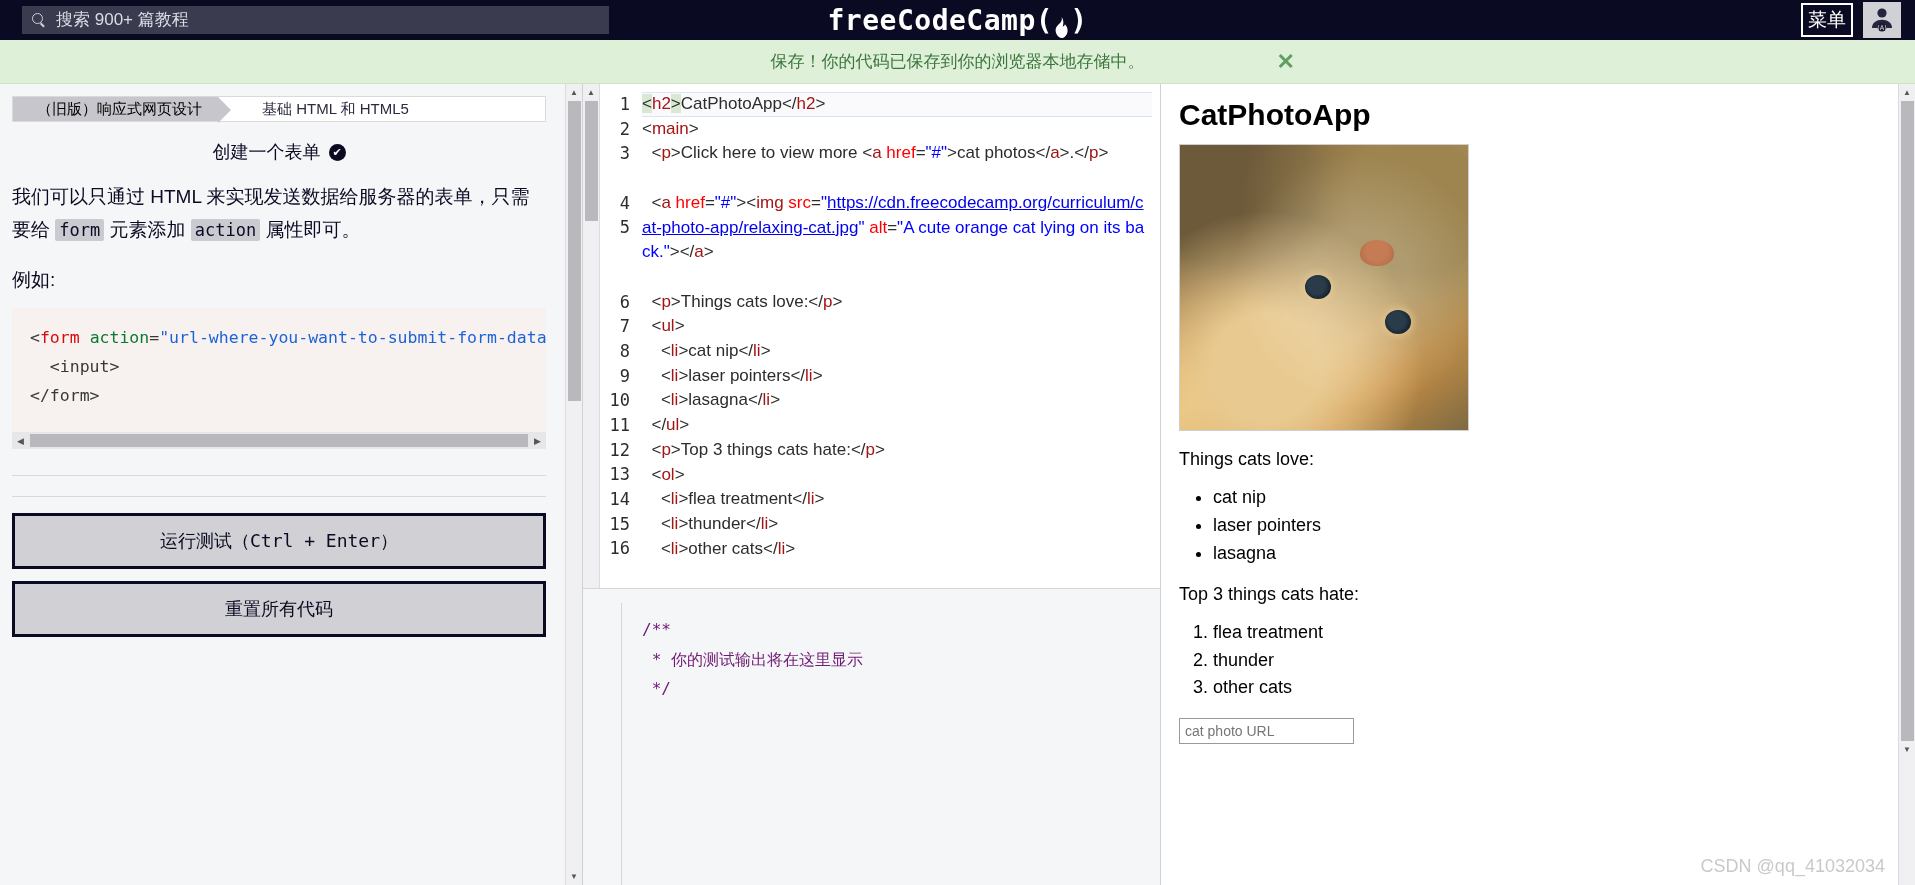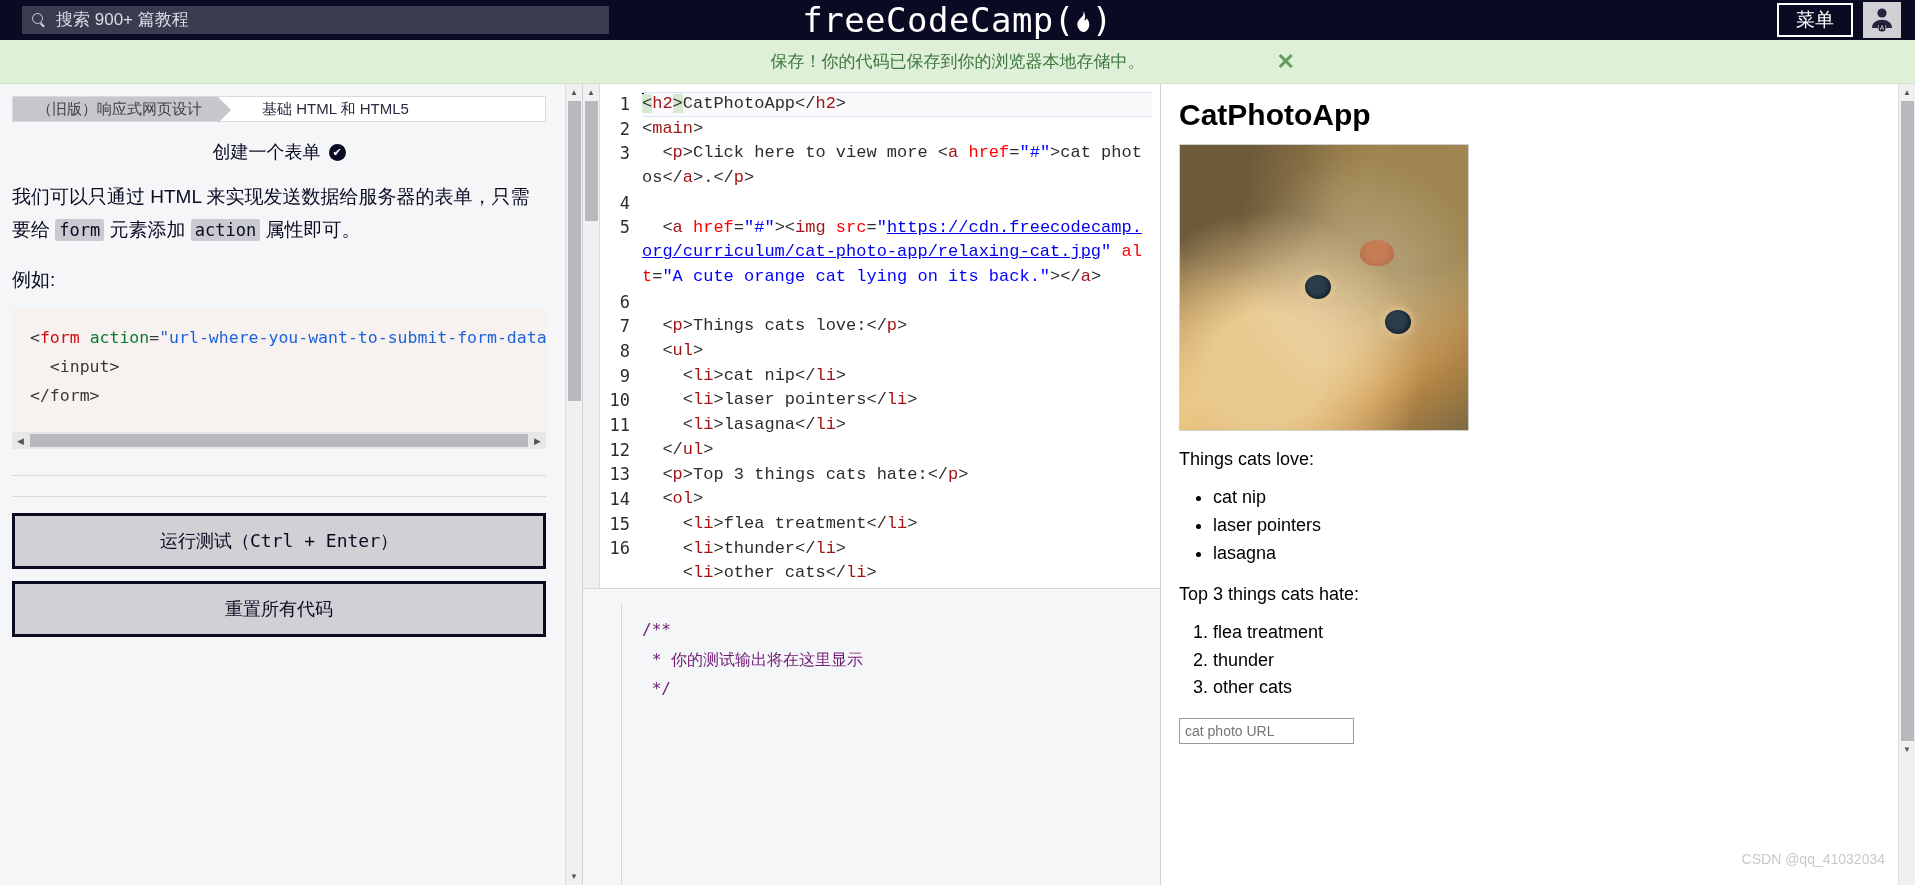--- a/index.html
+++ b/index.html
@@ -50,43 +50,43 @@
     font-family: "Liberation Sans", sans-serif;
     width: 100%; padding: 0;
   }
   #search-input::placeholder { color: #dcdce6; opacity: 1; }
 
   #brand {
     position: absolute;
     left: 50%; transform: translateX(-50%);
     color: #fff;
     font-family: "DejaVu Sans Mono", monospace;
-    font-size: 34px;
+    font-size: 28px;
     letter-spacing: 0.5px;
     white-space: nowrap;
-    display: flex; align-items: center;
+    display: flex; align-items: flex-end; font-weight: bold;
   }
   #brand .flame {
     display: inline-block;
     font-size: 20px;
     line-height: 1;
     transform: translateY(1px);
   }
 
   #nav-right {
     margin-left: auto;
     display: flex; align-items: center; gap: 10px;
     padding-right: 6px;
   }
   #menu-btn {
     border: 2px solid #fff;
     background: transparent;
     color: #fff;
     font-size: 19px;
-    padding: 3px 17px;
+    padding: 3px 5px;
     font-family: "Liberation Sans", sans-serif;
     cursor: pointer;
     line-height: 1.25;
   }
   #avatar-btn {
     width: 38px; height: 36px;
     background: #d0d0d5;
     display: flex; align-items: center; justify-content: center;
     cursor: pointer;
   }
@@ -137,21 +137,21 @@
     display: flex;
     height: 26px;
     align-items: stretch;
     border: 1px solid #d9d9de;
     background: #fff;
     font-size: 15px;
     margin-bottom: 18px;
   }
   #breadcrumb .crumb1 {
     background: #c6c6cc;
-    color: #404040;
+    color: #000000;
     display: flex; align-items: center;
     padding: 0 16px 0 24px;
     position: relative;
     white-space: nowrap;
   }
   #breadcrumb .crumb1::after {
     content: "";
     position: absolute; right: -13px; top: 0;
     border-top: 13px solid transparent;
     border-bottom: 13px solid transparent;
@@ -294,21 +294,21 @@
     font-size: 17px;
     line-height: 24.7px;
     color: #2c2c2c;
     background: #fff;
     user-select: none;
   }
   #gutter .gl { height: 24.7px; }
   #code-lines {
     flex: 1;
     padding: 8px 8px 0 4px;
-    font-family: Liberation Mono, monospace;
+    font-family: Liberation Sans, sans-serif;
     font-size: 17px;
     line-height: 24.7px;
     color: #2c2c2c;
     white-space: pre-wrap;
     word-break: break-all;
     overflow: hidden;
   }
   #code-lines .ln { display: block; }
   #code-lines .ln.active {
     background: #fafafc;
@@ -407,23 +407,23 @@
     border: 1px solid #9a9a9a;
     font-size: 14px;
     padding: 2px 5px;
     font-family: "Liberation Sans", sans-serif;
     color: #555;
     background: #fff;
     outline: none;
   }
   #watermark {
     position: absolute;
-    right: 30px; bottom: 18px;
+    right: 30px; bottom: 8px;
     color: #c9c9c9;
-    font-size: 14px;
+    font-size: 18px;
     user-select: none;
   }
 </style>
 </head>
 <body>
 
 <div id="topnav">
 
   <div id="search-wrap">
     <span class="mag"></span>

